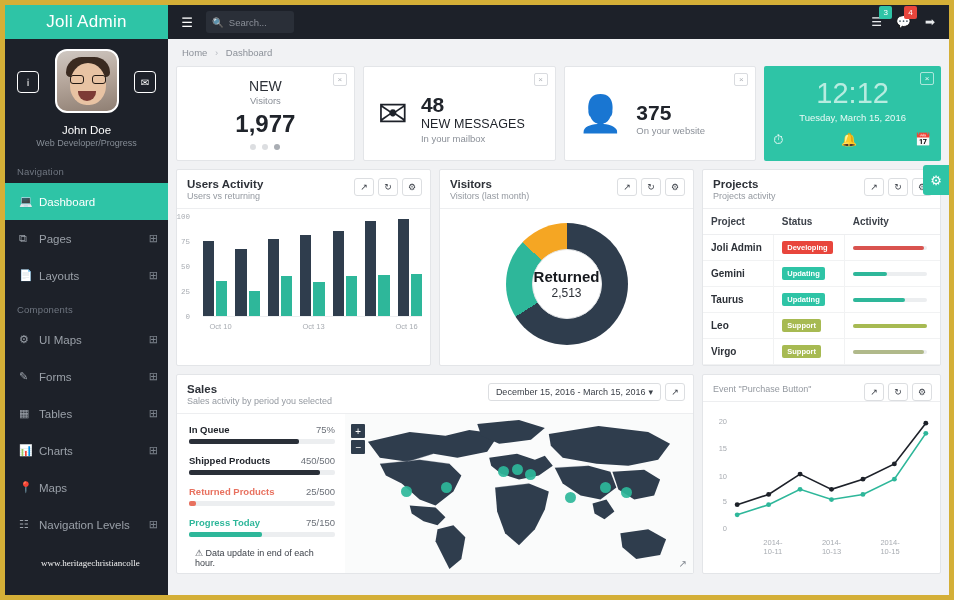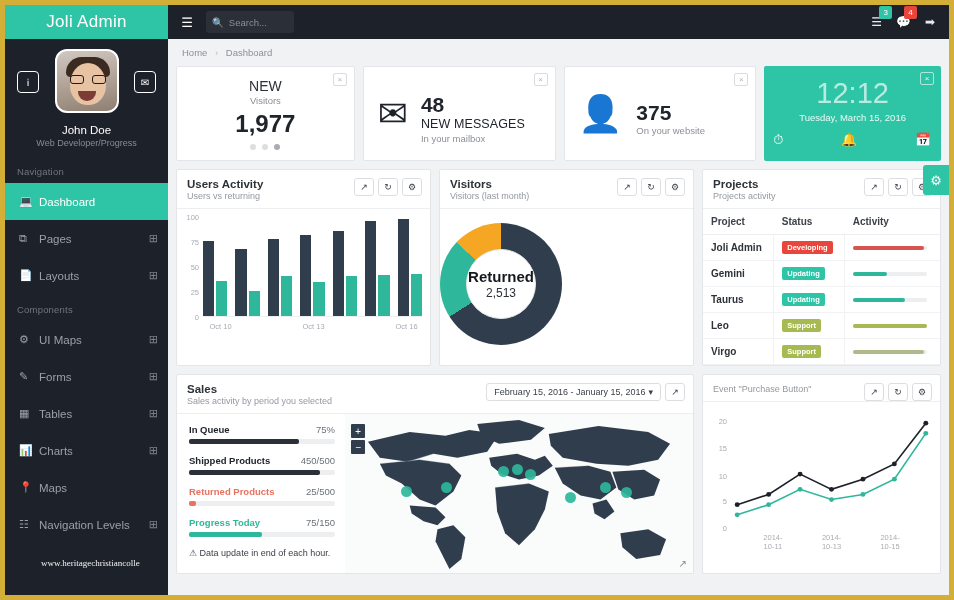--- a/index.html
+++ b/index.html
@@ -167,39 +167,40 @@
   .tool {
     width: 20px; height: 18px; border: 1px solid #dcdee1; border-radius: 3px;
     display: flex; align-items: center; justify-content: center;
     font-size: 9px; color: #3c4149; background: #fff;
   }
   .panel-body { border-top: 1px solid #edeef0; }
   
   .barchart { position: relative; height: 128px; padding: 8px 8px 0 26px; }
   .ylabels { position: absolute; left: 4px; top: 8px; height: 100px; width: 20px; }
   .ylabels span {
-    position: absolute; right: 2px; font-size: 7.5px; color: #a8acb2;
+    position: absolute; right: 11px; font-size: 7.5px; color: #a8acb2;
     transform: translateY(-50%);
+    font-family: Liberation Mono, monospace;
   }
   .bars {
     position: relative; height: 100px;
     display: flex; align-items: flex-end; gap: 8px;
     border-bottom: 1px solid #eceef0;
   }
   .pair { display: flex; align-items: flex-end; gap: 2px; flex: 1; }
   .pair .b { flex: 1; }
   .pair .b.dark { background: #2f3d4d; }
   .pair .b.teal { background: #2eb79a; }
   .xlabels {
     display: flex; font-size: 7.5px; color: #a8acb2;
     margin-top: 5px; padding-left: 2px;
   }
   .xlabels span { flex: 1; text-align: center; }
   
-  .donut-wrap { height: 150px; display: flex; align-items: center; }
+  .donut-wrap { height: 150px; display: flex; align-items: center; justify-content: center; }
   .donut { position: relative; width: 122px; height: 122px; }
   .donut .hole {
     position: absolute; left: 26px; top: 26px; width: 70px; height: 70px;
     border-radius: 50%; background: #fff; border: 1px solid #e6e8ea;
     display: flex; flex-direction: column; align-items: center; justify-content: center;
   }
   .donut .hole .h1 { font-size: 15px; font-weight: bold; color: #15181d; }
   .donut .hole .h2 { font-size: 12px; color: #2d3138; margin-top: 1px; }
   
   table.proj { width: 100%; border-collapse: collapse; }
@@ -221,21 +222,21 @@
   .track > i { display: block; height: 4px; border-radius: 2px; }
   
   .sales-body { display: flex; }
   .sales-left { width: 168px; padding: 10px 10px 0 12px; }
   .prog-row { margin-bottom: 11px; }
   .prog-top { display: flex; justify-content: space-between; font-size: 9.5px; }
   .prog-top .nm { font-weight: bold; }
   .prog-top .vl { color: #6c7179; }
   .pbar { height: 5px; background: #eceef0; border-radius: 2px; margin-top: 4px; }
   .pbar > i { display: block; height: 5px; border-radius: 2px; }
-  .note { font-size: 9px; color: #3c4149; margin-top: 4px; }
+  .note { font-size: 9px; color: #3c4149; margin-top: 4px; margin-left: 6px; }
   .map-wrap { flex: 1; position: relative; background: #fafbfb; overflow: hidden; }
   .map-ctl {
     position: absolute; left: 6px; top: 10px; z-index: 5;
   }
   .map-ctl i {
     display: flex; align-items: center; justify-content: center;
     width: 14px; height: 14px; background: #2f3d4d; color: #fff;
     font-size: 10px; margin-bottom: 2px; border-radius: 1px;
   }
   .marker {
@@ -243,21 +244,21 @@
     background: #2eb79a; opacity: .92;
   }
   .expand-ico { position: absolute; right: 6px; bottom: 4px; color: #7b828b; font-size: 10px; }
   
   .linechart { position: relative; height: 148px; padding: 8px 6px 0 26px; }
   .linechart .yl { position: absolute; left: 4px; top: 8px; width: 20px; height: 118px; }
   .linechart .yl span {
     position: absolute; right: 0; font-size: 7.5px; color: #a8acb2;
     transform: translateY(-50%);
   }
-  .linechart .xl { display: flex; font-size: 7.5px; color: #a8acb2; margin-top: 1px; }
+  .linechart .xl { display: flex; font-size: 7.5px; color: #a8acb2; margin-top: 6px; }
   .linechart .xl span { flex: 1; text-align: center; }
   
   .fab {
     position: absolute; right: 0; top: 160px; width: 26px; height: 30px;
     background: #2ec4a6; color: #fff; border-radius: 3px 0 0 3px;
     display: flex; align-items: center; justify-content: center; font-size: 13px;
     z-index: 30;
   }
 </style>
 </head>
@@ -565,21 +566,21 @@
     </div>
 
     <div class="row" style="margin-top:8px">
 
       <div class="card" style="width:518px">
         <div class="panel-head">
           <div class="panel-title">Sales</div>
           <div class="panel-sub">Sales activity by period you selected</div>
           <div class="panel-tools" style="align-items:center">
             <span class="tool" style="width:auto;padding:0 7px;font-size:9px;gap:3px">
-              <span>February 15, 2016 - January 15, 2016</span>
+              <span>December 15, 2016 - March 15, 2016</span>
               <span>▾</span>
             </span>
             <span class="tool">↗</span>
           </div>
         </div>
         <div class="panel-body sales-body" style="height:160px">
           <div class="sales-left">
             <div id="prog-list">
                 <div class="prog-row">
                   <div class="prog-top">

